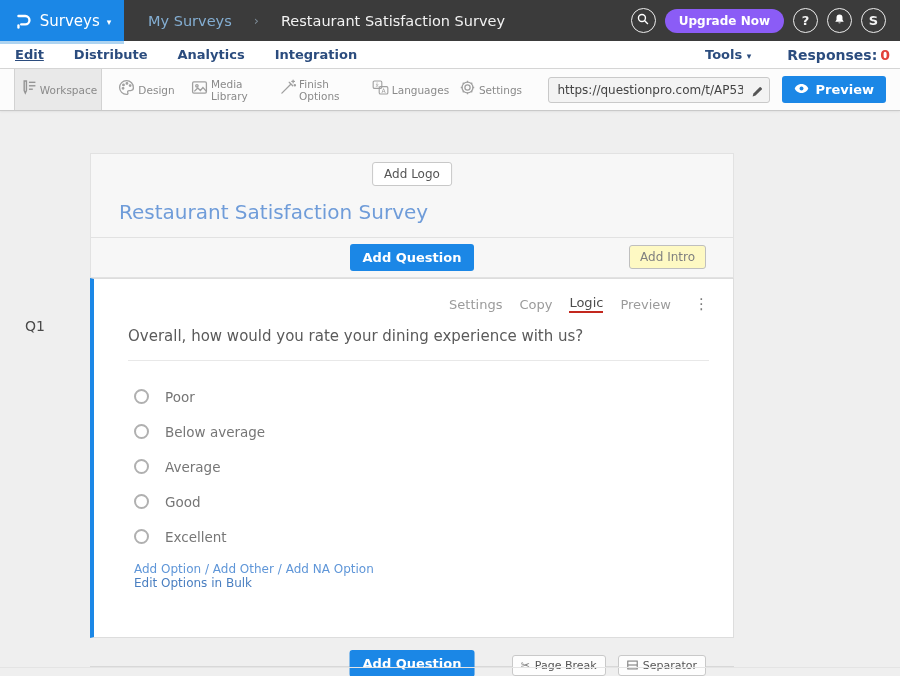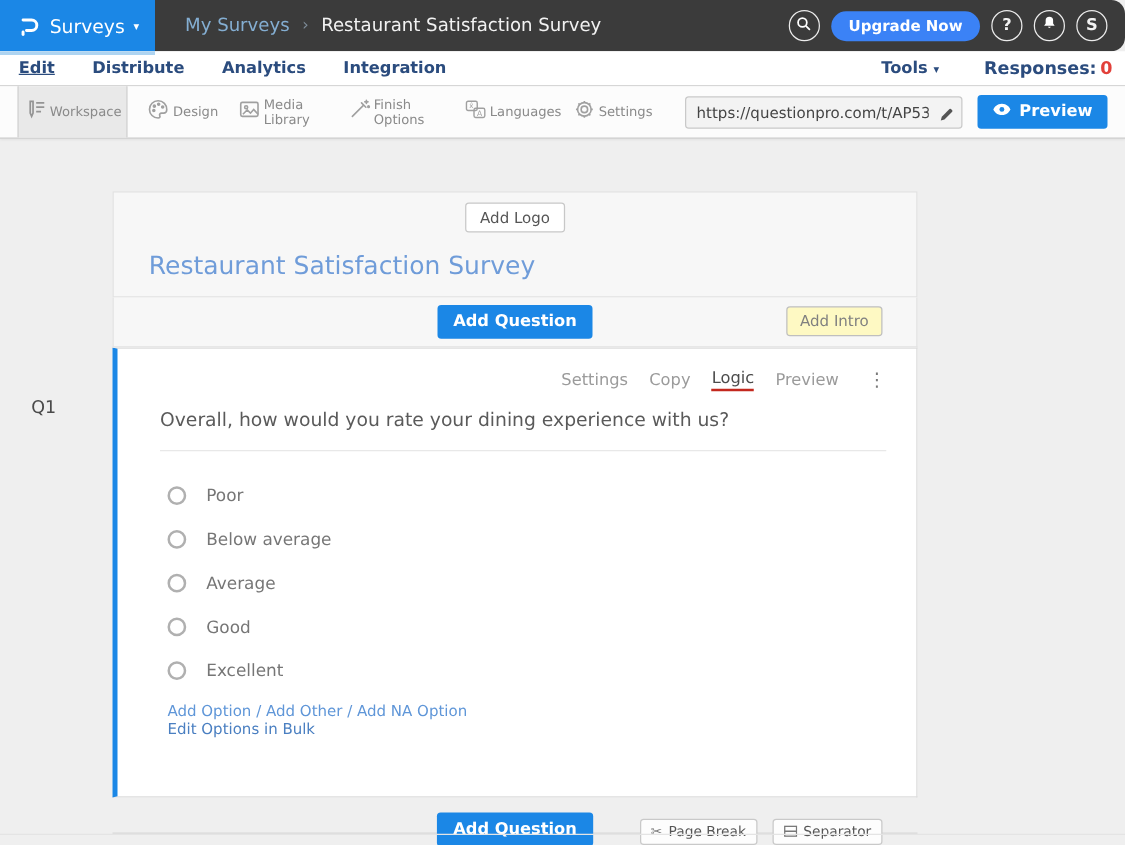--- a/index.html
+++ b/index.html
@@ -1,31 +1,31 @@
 <!DOCTYPE html>
 <html><head>
 <meta charset="utf-8">
 <style>
   * { margin:0; padding:0; box-sizing:border-box; }
   html,body { width:900px; height:676px; overflow:hidden; }
   body { font-family:"DejaVu Sans","Liberation Sans",sans-serif; background:#efefef; }
 
   
-  .topbar { height:41px; background:#3b3b3b; display:flex; align-items:center;border-radius:11px; }
+  .topbar { height:41px; background:#3b3b3b; display:flex; align-items:center; }
   .logo-block { width:124px; height:41px; background:#1b87e6; display:flex; align-items:center; justify-content:center; gap:7px; cursor:pointer; }
   .logo-block svg { display:block; }
   .logo-product { color:#fff; font-size:15px; }
   .logo-caret { color:#fff; font-size:9px; margin-top:2px; }
-  .breadcrumb { display:flex; align-items:center; gap:10px; margin-left:24px; font-size:14.5px; }
+  .breadcrumb { display:flex; align-items:center; gap:22px; margin-left:24px; font-size:14.5px; }
   .bc-parent { color:#84aed2; cursor:pointer; }
   .bc-sep { color:#7d8b97; font-size:13px; }
   .bc-current { color:#f2f2f2; }
   .topbar-right { margin-left:auto; display:flex; align-items:center; gap:9px; padding-right:14px; }
   .hcircle { width:25px; height:25px; border:1.5px solid #ececec; border-radius:50%; display:flex; align-items:center; justify-content:center; color:#f2f2f2; font-size:13px; font-weight:bold; cursor:pointer; }
-  .upgrade-btn { height:24px; background:#3b82f6; border:none; border-radius:12px; color:#fff; font-weight:bold; font-size:12px; padding:0 14px; cursor:pointer; font-family:inherit; }
+  .upgrade-btn { height:24px; background:#8b5cf6; border:none; border-radius:12px; color:#fff; font-weight:bold; font-size:12px; padding:0 14px; cursor:pointer; font-family:inherit; }
 
   
   .tabbar { position:relative; height:28px; background:#ffffff; border-bottom:1px solid #d6d6d6; display:flex; align-items:center; }
   .active-strip { position:absolute; top:0; left:0; width:124px; height:3px; background:#aed4f1; }
   .tabs { display:flex; gap:30px; padding-left:15px; }
   .tab { font-size:13px; font-weight:bold; color:#2b4c7e; cursor:pointer; }
   .tab.active { text-decoration:underline; }
   .tabbar-right { margin-left:auto; display:flex; align-items:center; gap:36px; padding-right:10px; }
   .tools { font-size:13px; font-weight:bold; color:#2b4c7e; cursor:pointer; }
   .tools .caret { font-size:9px; }

